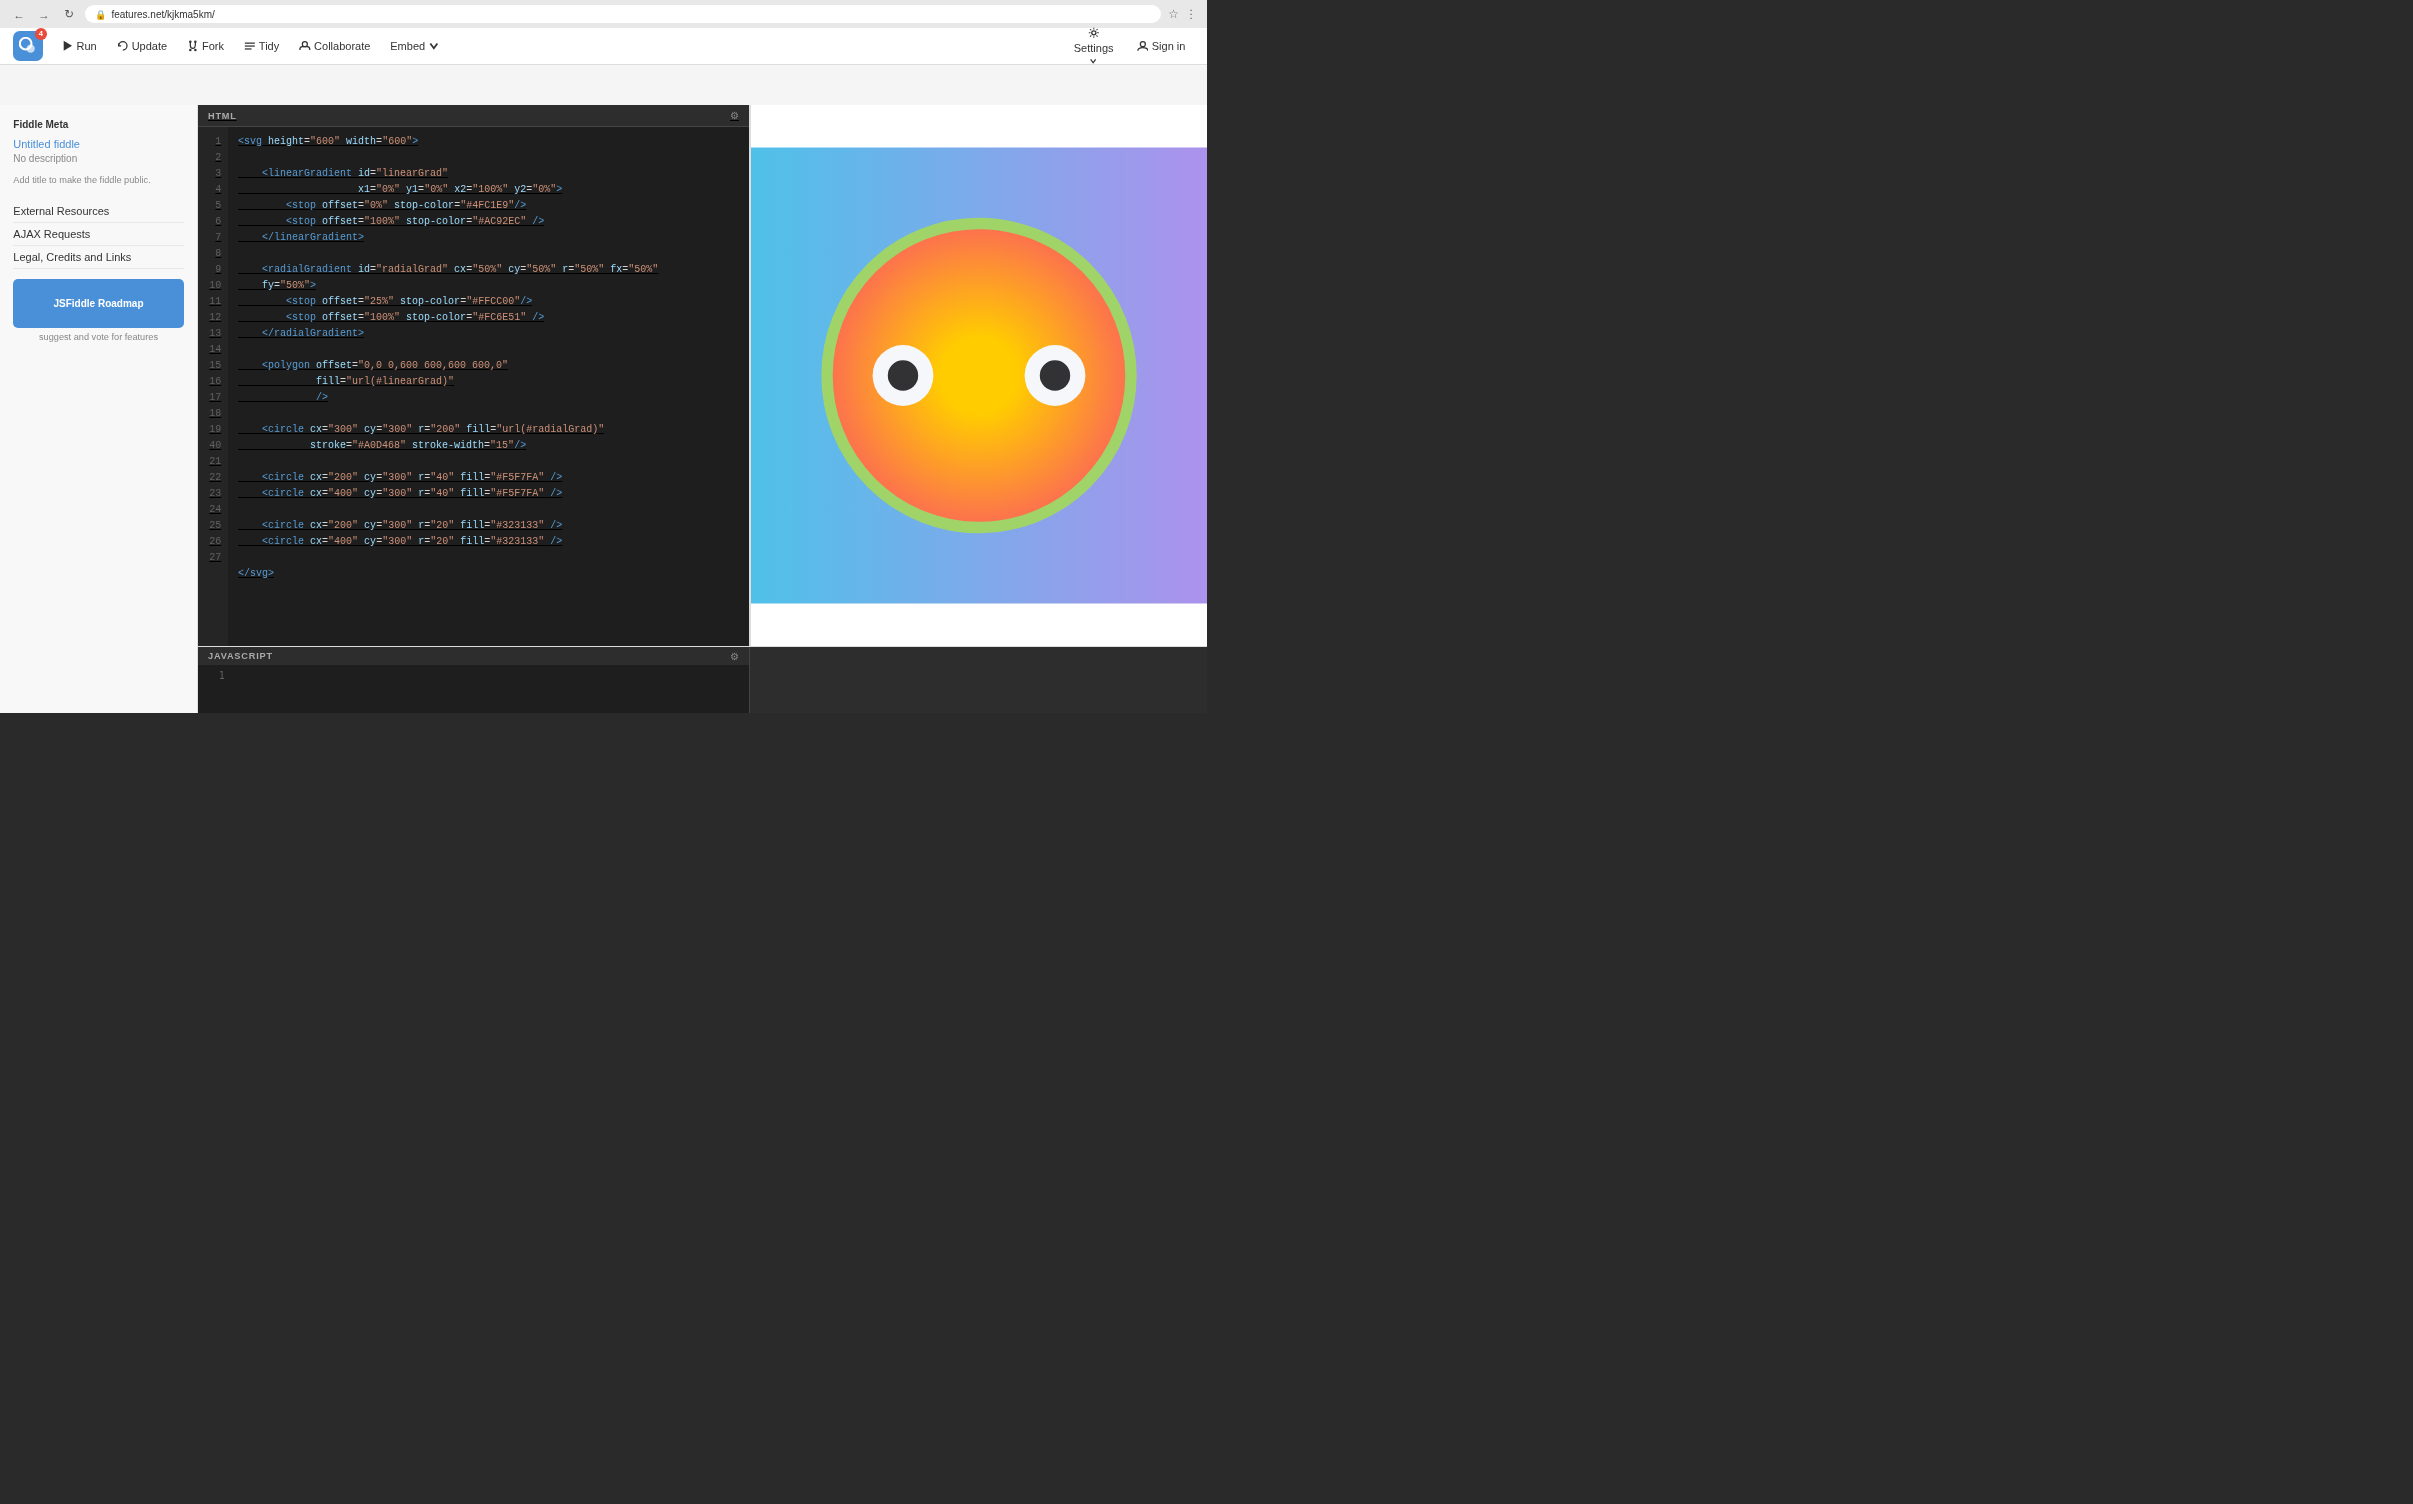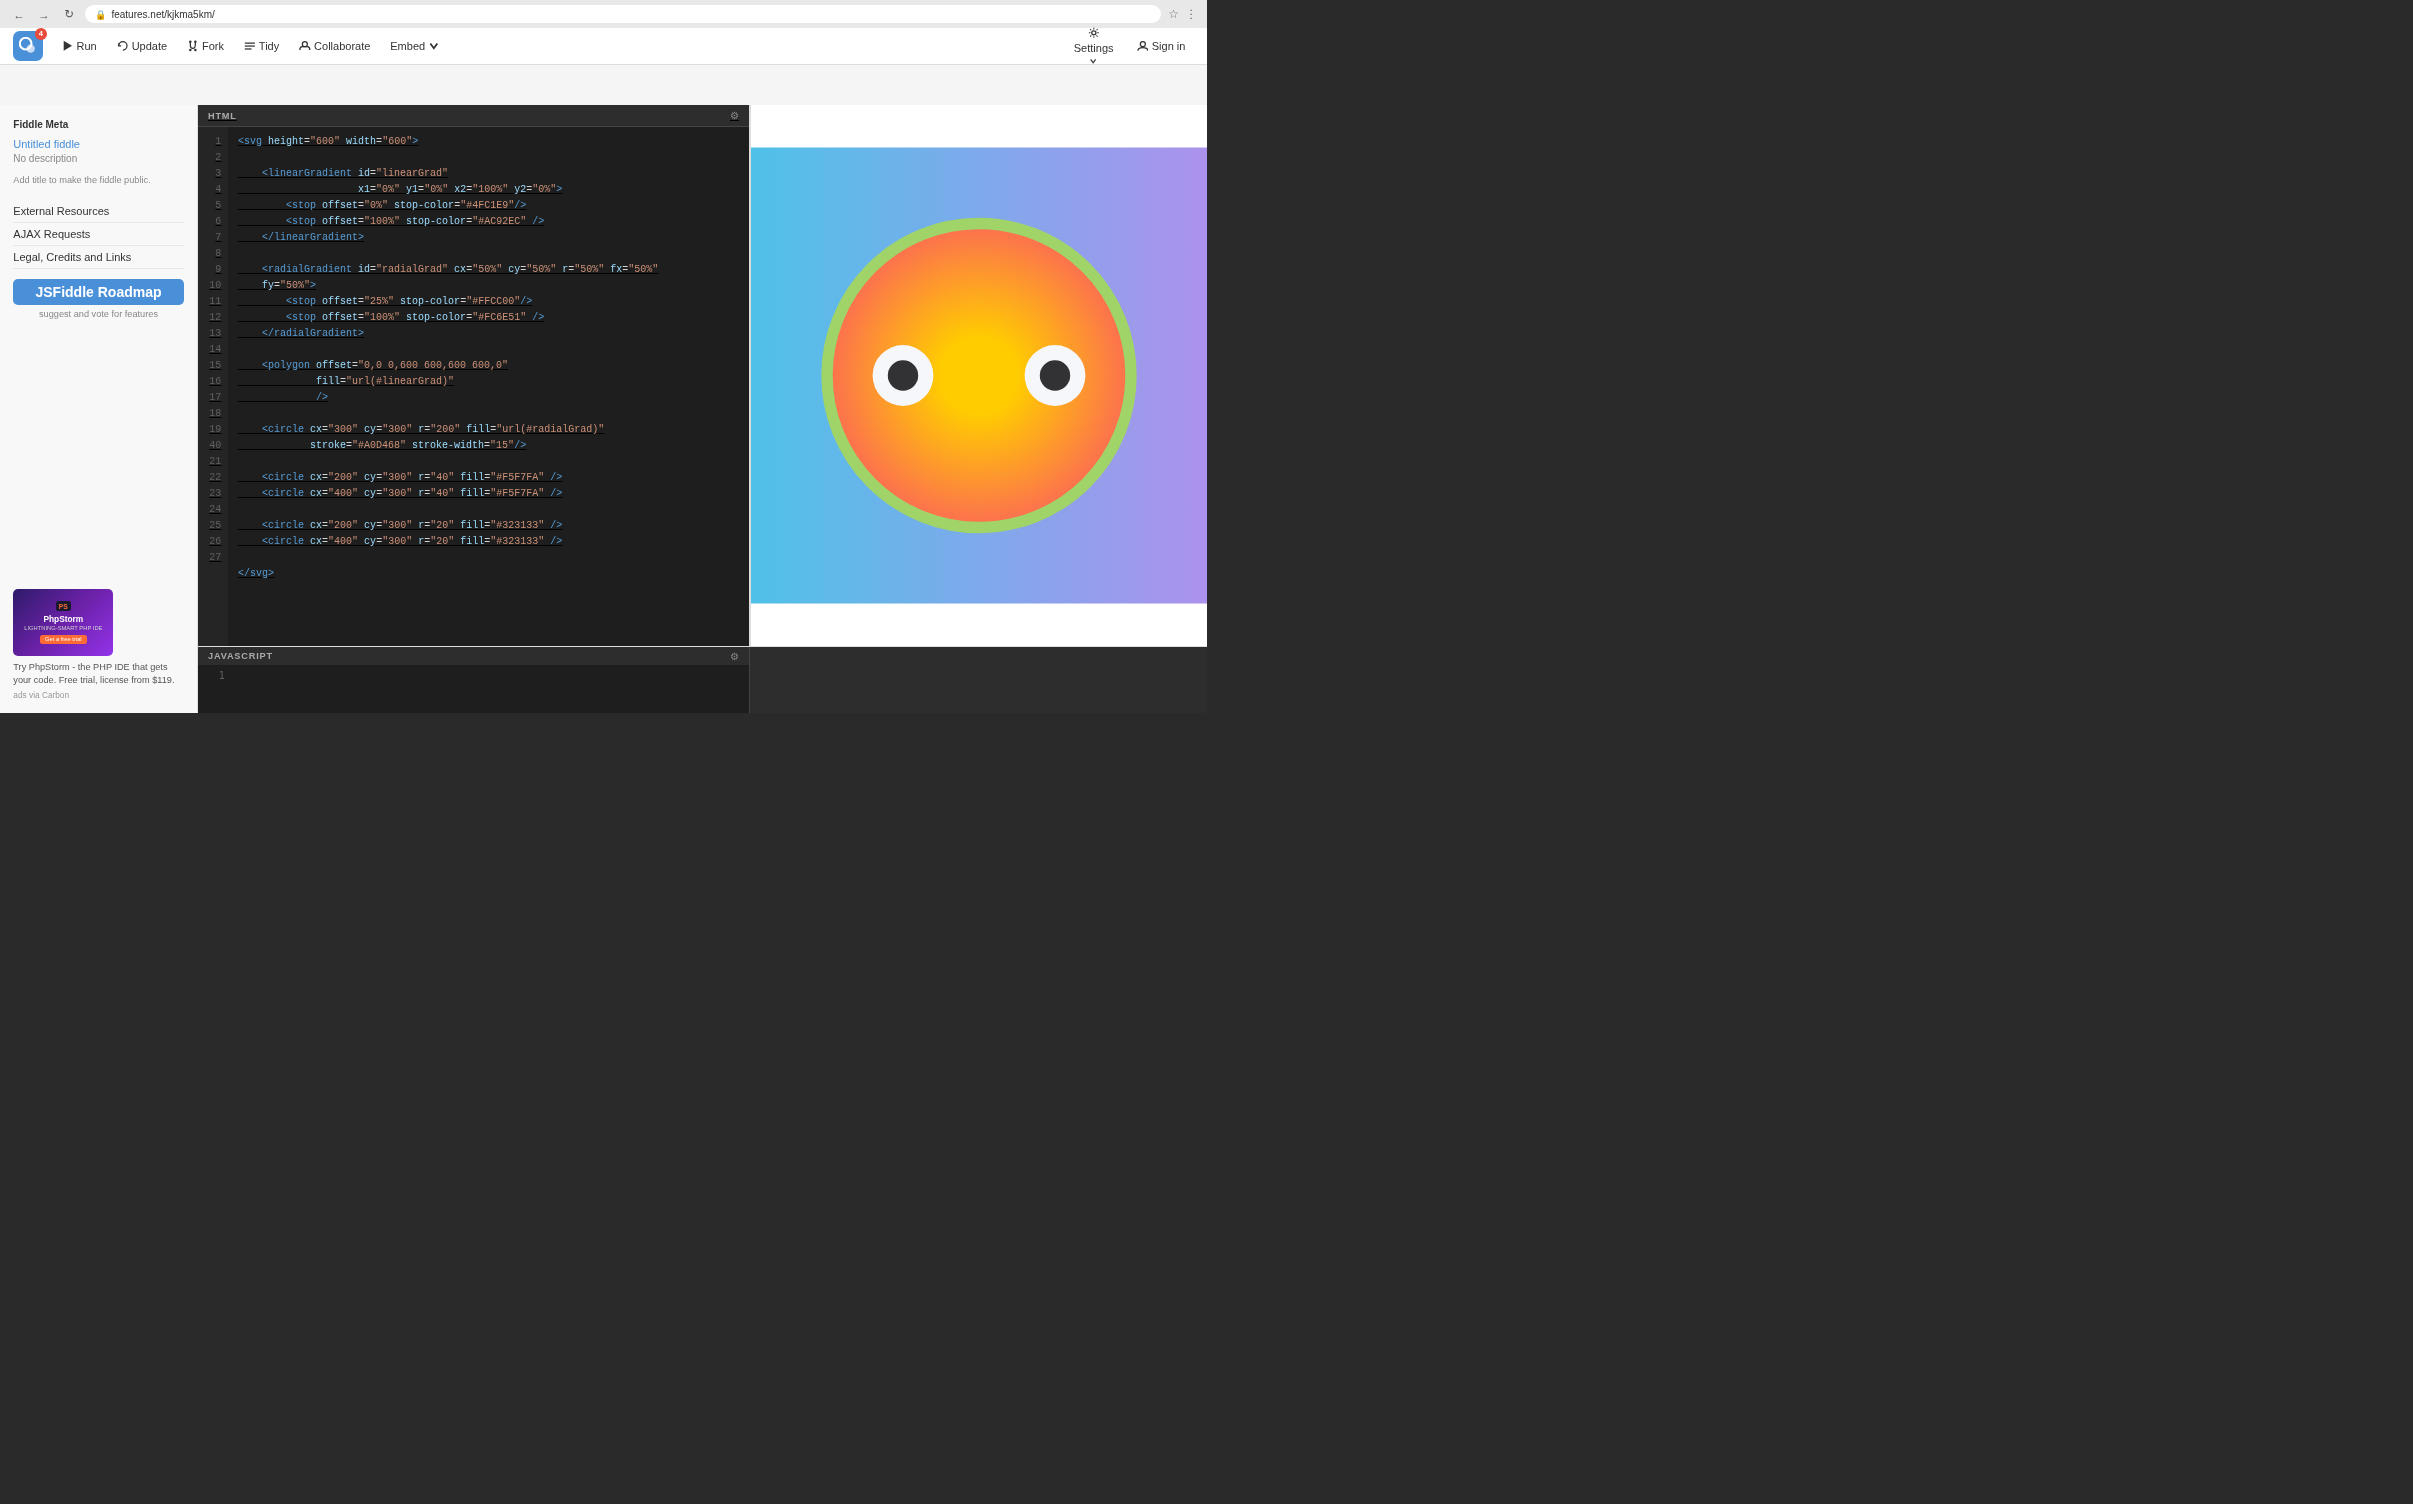--- a/index.html
+++ b/index.html
@@ -40,21 +40,21 @@
     .main-area { display: flex; flex: 1; overflow: hidden; margin-top: 40px; }
 
     
     .sidebar { width: 198px; background: #f8f8f8; border-right: 0.8px solid #e0e0e0; display: flex; flex-direction: column; padding: 13.3px; overflow-y: auto; flex-shrink: 0; }
     .fiddle-meta-title { font-size: 10px; font-weight: 600; color: #333; margin-bottom: 8.3px; }
     .fiddle-name { font-size: 11px; color: #4a90d9; margin-bottom: 3.3px; cursor: pointer; }
     .fiddle-desc { font-size: 10px; color: #888; margin-bottom: 10px; }
     .fiddle-hint { font-size: 9.2px; color: #888; margin-bottom: 13.3px; line-height: 1.4; }
     .sidebar-section { font-size: 11px; color: #333; padding: 5px 0; cursor: pointer; border-bottom: 0.8px solid #e8e8e8; }
     .sidebar-link { margin-top: 10px; }
-    .jsfiddle-roadmap { background: #4a90d9; color: white; border-radius: 5px; padding: 5px 10px; font-size: 14px; font-weight: 600; text-align: center; cursor: pointer; }
+    .jsfiddle-roadmap { background: #4a90d9; color: white; border-radius: 5px; padding: 19px 10px; font-size: 10px; font-weight: 600; text-align: center; cursor: pointer; }
     .jsfiddle-roadmap-sub { font-size: 9.2px; color: #888; text-align: center; margin-top: 3.3px; }
     .ad-area { margin-top: auto; padding-top: 13.3px; }
     .ad-text { font-size: 9.2px; color: #555; margin-top: 5px; line-height: 1.4; }
     .ad-source { font-size: 8.3px; color: #999; margin-top: 3.3px; }
 
     
     .editor-area { flex: 1; display: flex; flex-direction: column; overflow: hidden; }
     .editors-row { flex: 1; display: flex; overflow: hidden; text-decoration: underline; }
     .editor-pane { flex: 1; display: flex; flex-direction: column; border-right: 0.8px solid #ddd; background: #1e1e1e; }
     .editor-header { background: #2d2d2d; padding: 5px 10px; display: flex; align-items: center; justify-content: space-between; border-bottom: 0.8px solid #444; }
@@ -186,30 +186,20 @@
 
       <div class="sidebar-section">External Resources</div>
       <div class="sidebar-section">AJAX Requests</div>
       <div class="sidebar-section">Legal, Credits and Links</div>
 
       <div class="sidebar-link">
         <div class="jsfiddle-roadmap">JSFiddle Roadmap</div>
         <div class="jsfiddle-roadmap-sub">suggest and vote for features</div>
       </div>
 
-      <div class="ad-area">
-        <div class="phpstorm-ad">
-          <div class="phpstorm-logo">PS</div>
-          <div class="phpstorm-name">PhpStorm</div>
-          <div class="phpstorm-sub">LIGHTNING-SMART PHP IDE</div>
-          <div class="phpstorm-btn">Get a free trial</div>
-        </div>
-        <div class="ad-text">Try PhpStorm - the PHP IDE that gets your code. Free trial, license from $119.</div>
-        <div class="ad-source">ads via Carbon</div>
-      </div>
     </div>
 
     <div class="editor-area">
       <div class="editors-row">
 
         <div class="editor-pane">
           <div class="editor-header">
             <span class="editor-lang">HTML</span>
             <span class="editor-gear">⚙</span>
           </div>

